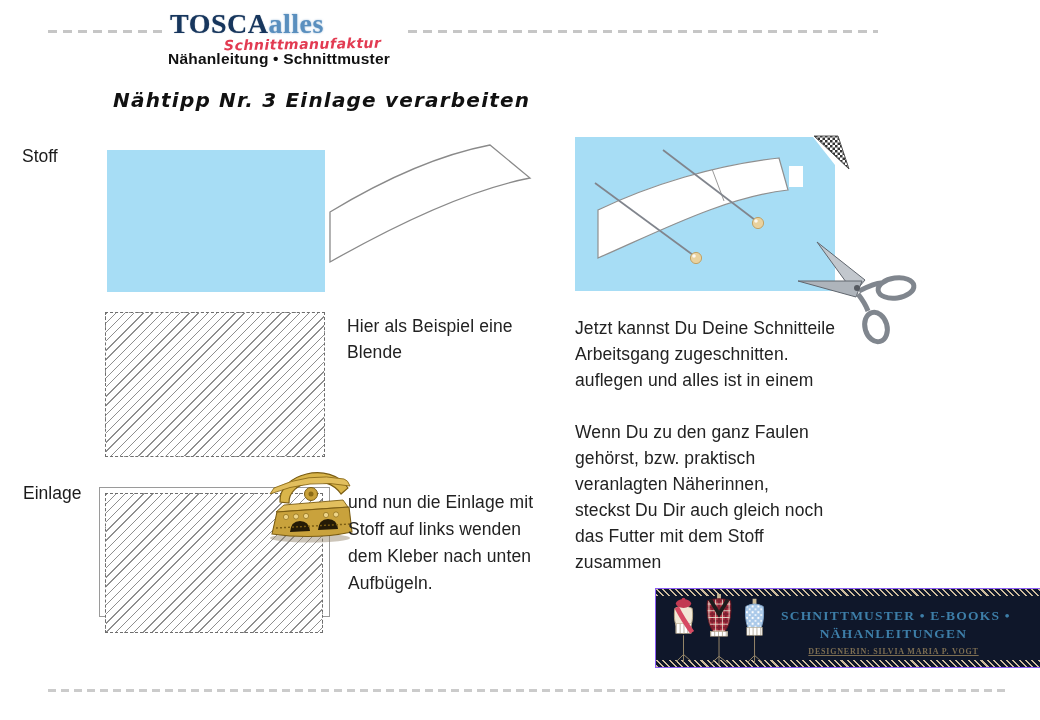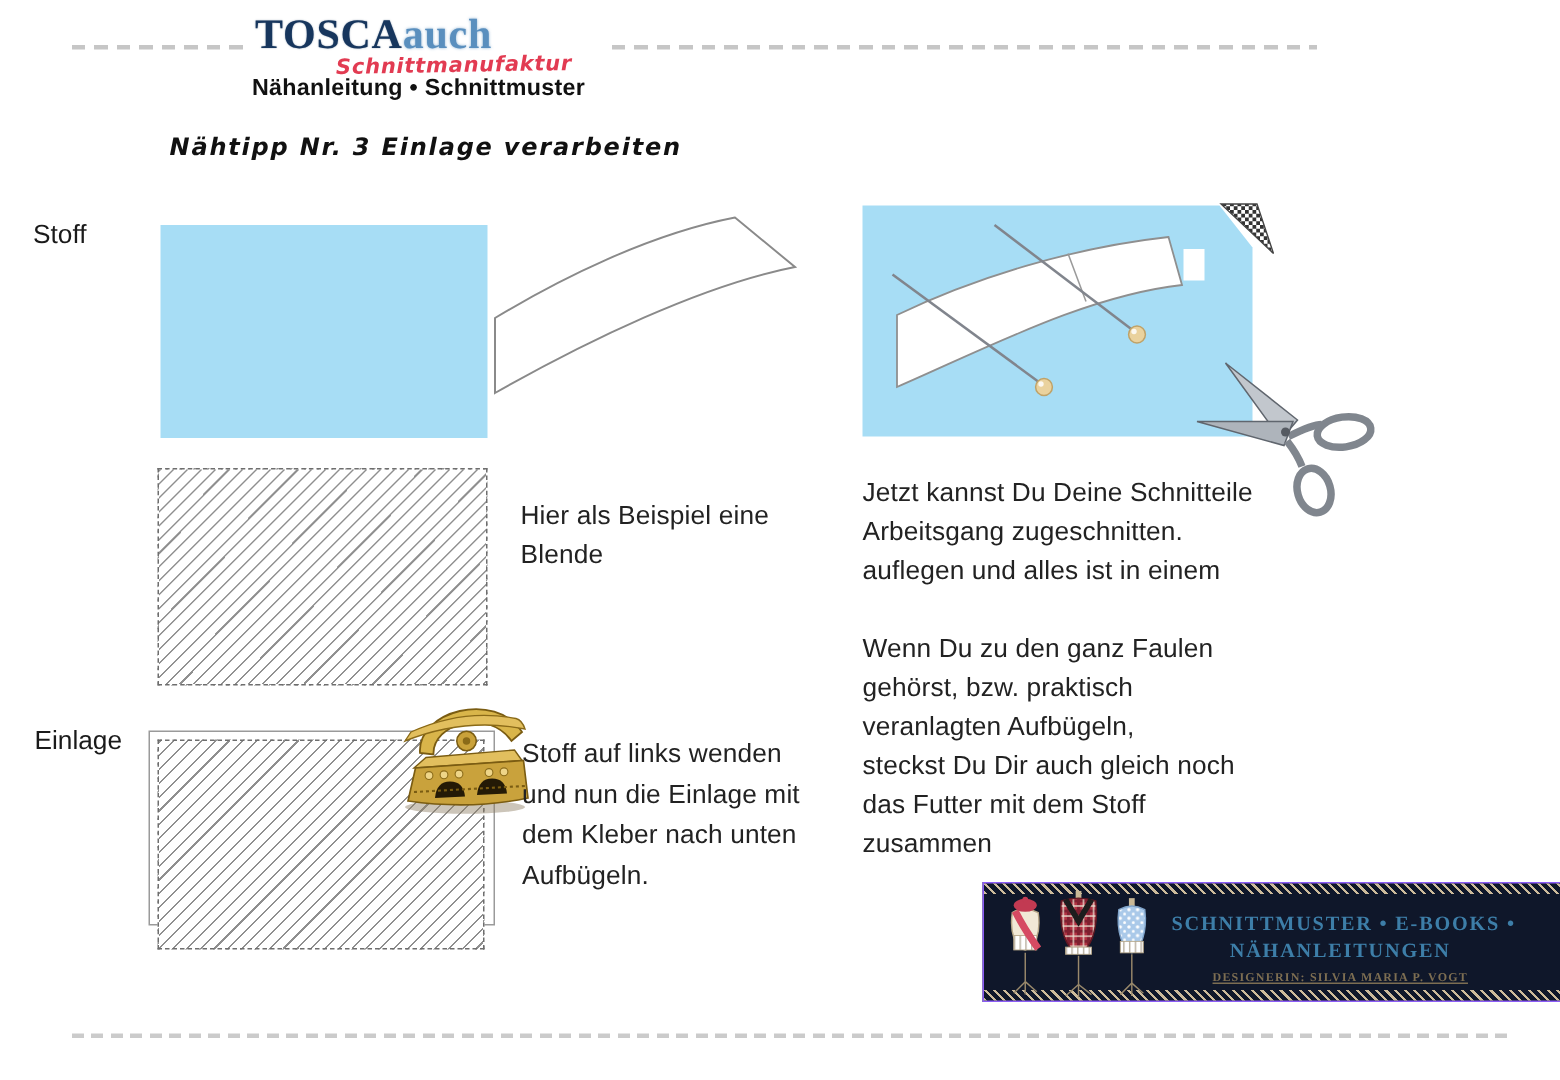--- a/index.html
+++ b/index.html
@@ -11,21 +11,21 @@
   
   .dash{position:absolute;height:3px;background:repeating-linear-gradient(90deg,#c6c6c6 0 9px,transparent 9px 15px);}
   .dash.bottom{background:repeating-linear-gradient(90deg,#cbcbcb 0 8px,transparent 8px 13px);}
   
   .brand-line{position:absolute;left:170px;top:10px;font-family:"Liberation Serif",serif;font-weight:bold;font-size:28px;letter-spacing:.5px;line-height:28px;white-space:nowrap;}
   .brand-primary{color:#17365d;text-shadow:0 0 1px rgba(23,54,93,.55);}
   .brand-secondary{color:#5a8fbe;text-shadow:0 0 2px rgba(90,143,190,.7);}
   .brand-script{position:absolute;left:224px;top:36px;font-family:"DejaVu Sans",sans-serif;font-style:italic;font-weight:bold;font-size:14px;color:#e23b52;transform:rotate(-1deg);letter-spacing:.5px;white-space:nowrap;}
   .brand-tagline{position:absolute;left:168px;top:50px;font-size:15.5px;font-weight:bold;color:#111;letter-spacing:.2px;white-space:nowrap;text-align:center;}
   
-  .page-title{position:absolute;left:113px;top:88px;font-family:"DejaVu Sans",sans-serif;font-style:italic;font-weight:bold;font-size:16px;letter-spacing:1.2px;color:#111;white-space:nowrap;}
+  .page-title{position:absolute;left:113px;top:88px;font-family:"DejaVu Sans",sans-serif;font-style:italic;font-weight:bold;font-size:20px;letter-spacing:1.2px;color:#111;white-space:nowrap;}
   
   .diagram-label{position:absolute;font-size:17.5px;color:#1a1a1a;}
   .para{position:absolute;font-size:17.5px;line-height:26px;color:#222;letter-spacing:.1px;}
   .para .ln{display:block;white-space:nowrap;}
   .para.tight .ln{line-height:27px;}
   
   .fabric-blue{position:absolute;background:#a7ddf5;}
   .hatch{position:absolute;background-color:#fff;border:1px dashed #6e6e6e;
     background-image:repeating-linear-gradient(135deg,#8f8f8f 0,#8f8f8f 1px,transparent 1px,transparent 6.5px);}
   .plain-rect{position:absolute;background:#fff;border:1px solid #9a9a9a;}
@@ -38,37 +38,37 @@
   .badge-l1,.badge-l2{font-weight:bold;font-size:13.5px;letter-spacing:1.2px;color:#3d7ea8;line-height:18px;white-space:nowrap;}
   .badge-designer{margin-top:4px;font-size:8px;letter-spacing:.8px;color:#7d6e52;font-weight:bold;white-space:nowrap;text-decoration:underline;}
 </style>
 </head>
 <body>
 
 <div class="dash" style="left:48px;top:30px;width:116px;"></div>
 <div class="dash" style="left:408px;top:30px;width:470px;"></div>
 
 <div class="brand-line">
-  <span class="brand-primary">TOSCA</span><span class="brand-secondary">auch</span>
+  <span class="brand-primary">TOSCA</span><span class="brand-secondary">alles</span>
 </div>
 <div class="brand-script">Schnittmanufaktur</div>
 <div class="brand-tagline">Nähanleitung • Schnittmuster</div>
 
 <div class="page-title">Nähtipp Nr. 3 Einlage verarbeiten</div>
 
 <div class="diagram-label" style="left:22px;top:146px;">Stoff</div>
 <div class="fabric-blue" style="left:107px;top:150px;width:218px;height:142px;"></div>
 
 <svg class="abs" style="left:318px;top:128px;" width="225" height="145" viewBox="0 0 225 145">
   <path d="M12,84 C55,58 115,28 172,17 L212,50 C150,62 72,100 12,134 Z" fill="#ffffff" stroke="#8a8a8a" stroke-width="1.3"></path>
 </svg>
 
 <div class="hatch" style="left:105px;top:312px;width:218px;height:143px;"></div>
 
-<div class="para" style="left:347px;top:313px;margin-top:17px;">
+<div class="para" style="left:347px;top:313px;">
   <span class="ln">Hier als Beispiel eine</span>
   <span class="ln">Blende</span>
 </div>
 
 <div class="diagram-label" style="left:23px;top:483px;">Einlage</div>
 <div class="plain-rect" style="left:99px;top:487px;width:229px;height:128px;"></div>
 <div class="hatch" style="left:105px;top:493px;width:216px;height:138px;"></div>
 
 <svg class="abs" style="left:264px;top:458px;" width="90" height="88" viewBox="0 0 90 88">
   <ellipse cx="46" cy="80" rx="40" ry="4.5" fill="#8d7f63" opacity="0.45"></ellipse>
@@ -85,35 +85,35 @@
   <circle cx="32" cy="58.5" r="2.6" fill="#eed588" stroke="#8a6a18" stroke-width="0.7"></circle>
   <circle cx="42" cy="58" r="2.6" fill="#eed588" stroke="#8a6a18" stroke-width="0.7"></circle>
   <circle cx="62" cy="57" r="2.6" fill="#eed588" stroke="#8a6a18" stroke-width="0.7"></circle>
   <circle cx="72" cy="56.5" r="2.6" fill="#eed588" stroke="#8a6a18" stroke-width="0.7"></circle>
   <path d="M26,74 q1,-11 10,-11 q9,0 10,10 z" fill="#241a06"></path>
   <path d="M54,72 q1,-11 10,-11 q9,0 10,10 z" fill="#241a06"></path>
   <line x1="12" y1="70" x2="86" y2="66" stroke="#7a5c12" stroke-width="1.4" stroke-dasharray="2 2"></line>
 </svg>
 
 <div class="para tight" style="left:348px;top:489px;">
+  <span class="ln">und nun die Einlage mit</span>
   <span class="ln">Stoff auf links wenden</span>
-  <span class="ln">und nun die Einlage mit</span>
   <span class="ln">dem Kleber nach unten</span>
   <span class="ln">Aufbügeln.</span>
 </div>
 
 <div class="para" style="left:575px;top:315px;">
   <span class="ln">Jetzt kannst Du Deine Schnitteile</span>
   <span class="ln">Arbeitsgang zugeschnitten.</span>
   <span class="ln">auflegen und alles ist in einem</span>
 </div>
 <div class="para" style="left:575px;top:419px;">
   <span class="ln">Wenn Du zu den ganz Faulen</span>
   <span class="ln">gehörst, bzw. praktisch</span>
-  <span class="ln">veranlagten Aufbügeln,</span>
+  <span class="ln">veranlagten Näherinnen,</span>
   <span class="ln">steckst Du Dir auch gleich noch</span>
   <span class="ln">das Futter mit dem Stoff</span>
   <span class="ln">zusammen</span>
 </div>
 
 <svg class="abs" style="left:565px;top:125px;pointer-events:none;" width="385" height="235" viewBox="0 0 385 235">
   <defs>
     <pattern id="chk" width="5" height="5" patternUnits="userSpaceOnUse">
       <rect width="5" height="5" fill="#ffffff"></rect>
       <rect width="2.5" height="2.5" fill="#333333"></rect>

